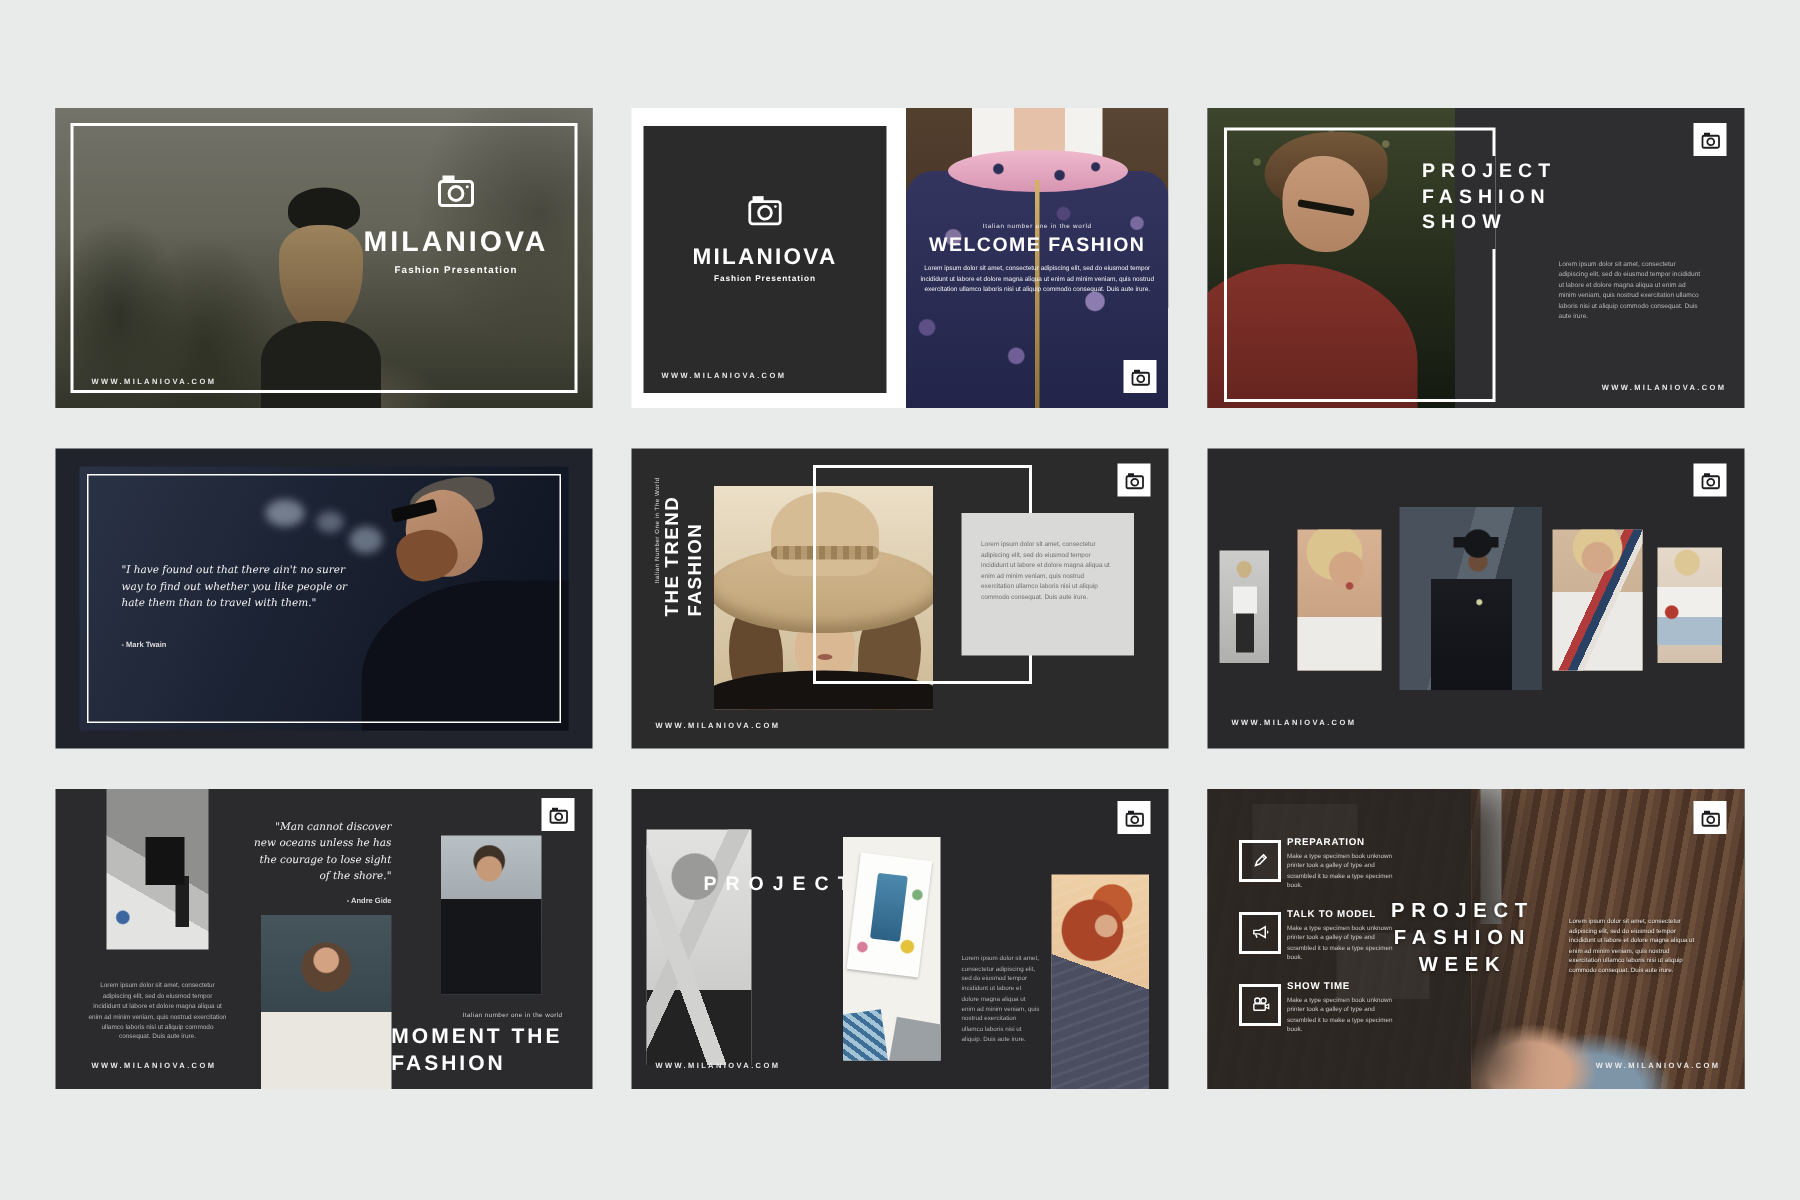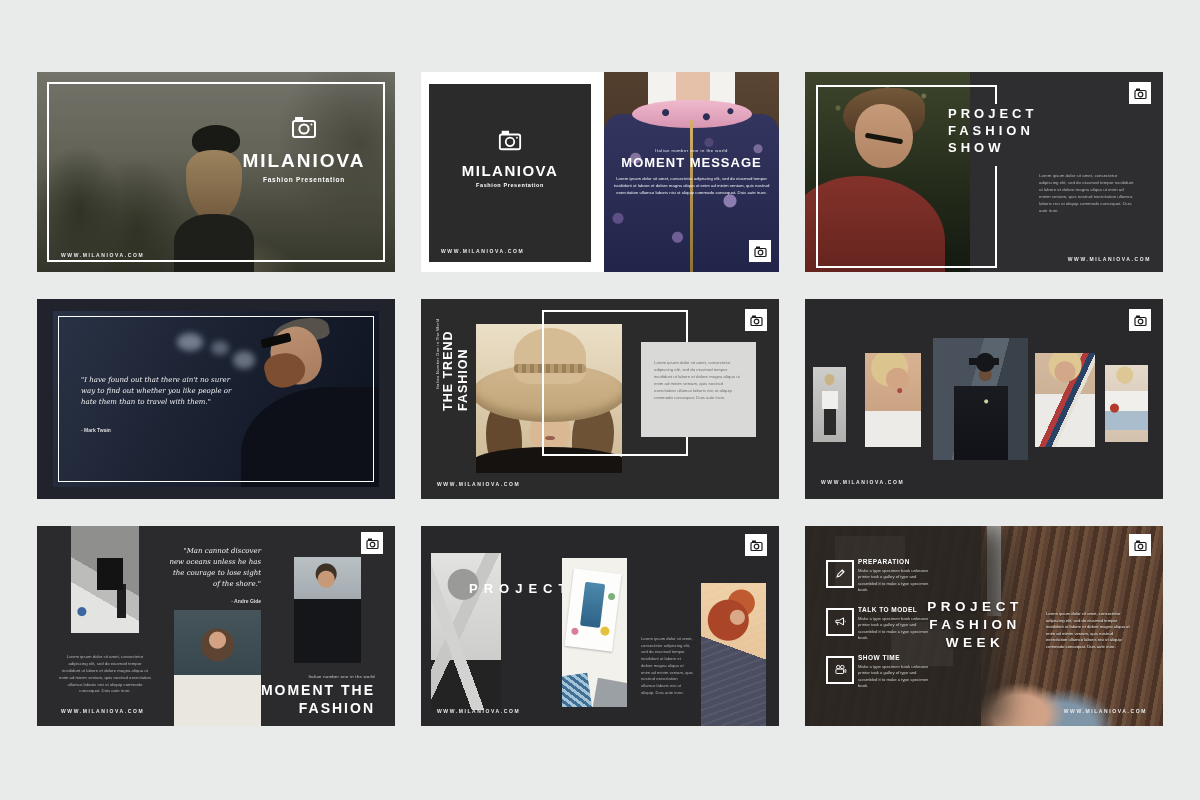--- a/index.html
+++ b/index.html
@@ -158,21 +158,21 @@
     radial-gradient(circle at 48% 16%, #3e3227 0 10px, transparent 11px),
     linear-gradient(180deg, transparent 40%, #15161a 40%),
     linear-gradient(#b9c0c4,#98a0a6 60%,#7d858b);}
   .s7-p3{left:137px;top:84px;width:87px;height:116px;background:
     radial-gradient(circle at 50% 26%, #d2a283 0 8px, transparent 9px),
     radial-gradient(circle at 50% 30%, #5d4331 0 16px, transparent 17px),
     linear-gradient(180deg, transparent 56%, #eae7e0 56%),
     linear-gradient(#46555c,#2c3942);}
   .s7-body{left:22px;top:128px;width:92px;text-align:center;font-size:4.3px;}
   .s7-kicker{right:20px;top:148px;font-size:4.2px;color:#cfcfcf;text-align:right;letter-spacing:.3px;}
-  .s7-title{right:20px;top:155px;font-size:14px;font-weight:bold;letter-spacing:2px;line-height:1.3;color:#fff;text-align:right;}
+  .s7-title{right:20px;top:155px;font-size:14px;font-weight:bold;letter-spacing:2px;line-height:1.3;color:#fff;}
 
   
   .s8{background:#28282a;}
   .s8-p1{left:10px;top:27px;width:70px;height:157px;background:
     radial-gradient(circle at 46% 20%, #9a9a98 0 15px, transparent 16px),
     linear-gradient(70deg, transparent 32%, #d2d2d0 32% 42%, transparent 42%),
     linear-gradient(115deg, transparent 38%, #c7c7c5 38% 48%, transparent 48%),
     linear-gradient(180deg, transparent 68%, #232323 68%),
     linear-gradient(#e2e2e0,#c4c4c2);}
   .s8-title{left:48px;top:55px;font-size:13px;font-weight:bold;letter-spacing:6px;color:#fff;}
@@ -256,21 +256,21 @@
     </div>
     <div class="abs s2-photo">
       <div class="abs s2-hairL"></div>
       <div class="abs s2-hairR"></div>
       <div class="abs s2-neck"></div>
       <div class="abs s2-jacket"></div>
       <div class="abs s2-collar"></div>
       <div class="abs s2-zip"></div>
       <div class="abs s2-text">
         <div class="s2-kicker">Italian number one in the world</div>
-        <div class="s2-title">MOMENT MESSAGE</div>
+        <div class="s2-title">WELCOME FASHION</div>
         <div class="s2-body">Lorem ipsum dolor sit amet, consectetur adipiscing elit, sed do eiusmod tempor incididunt ut labore et dolore magna aliqua ut enim ad minim veniam, quis nostrud exercitation ullamco laboris nisi ut aliquip commodo consequat. Duis aute irure.</div>
       </div>
       <div class="badge" style="right:8px;bottom:10px;">
           <svg viewBox="0 0 26 26" width="13" height="13">
             <rect x="2" y="7" width="22" height="16" rx="2" fill="none" stroke="#1d1d1f" stroke-width="2.4"></rect>
             <rect x="4" y="3" width="8" height="4" fill="#1d1d1f"></rect>
             <circle cx="13" cy="15" r="4.6" fill="none" stroke="#1d1d1f" stroke-width="2.4"></circle>
           </svg>
         </div>
     </div>

